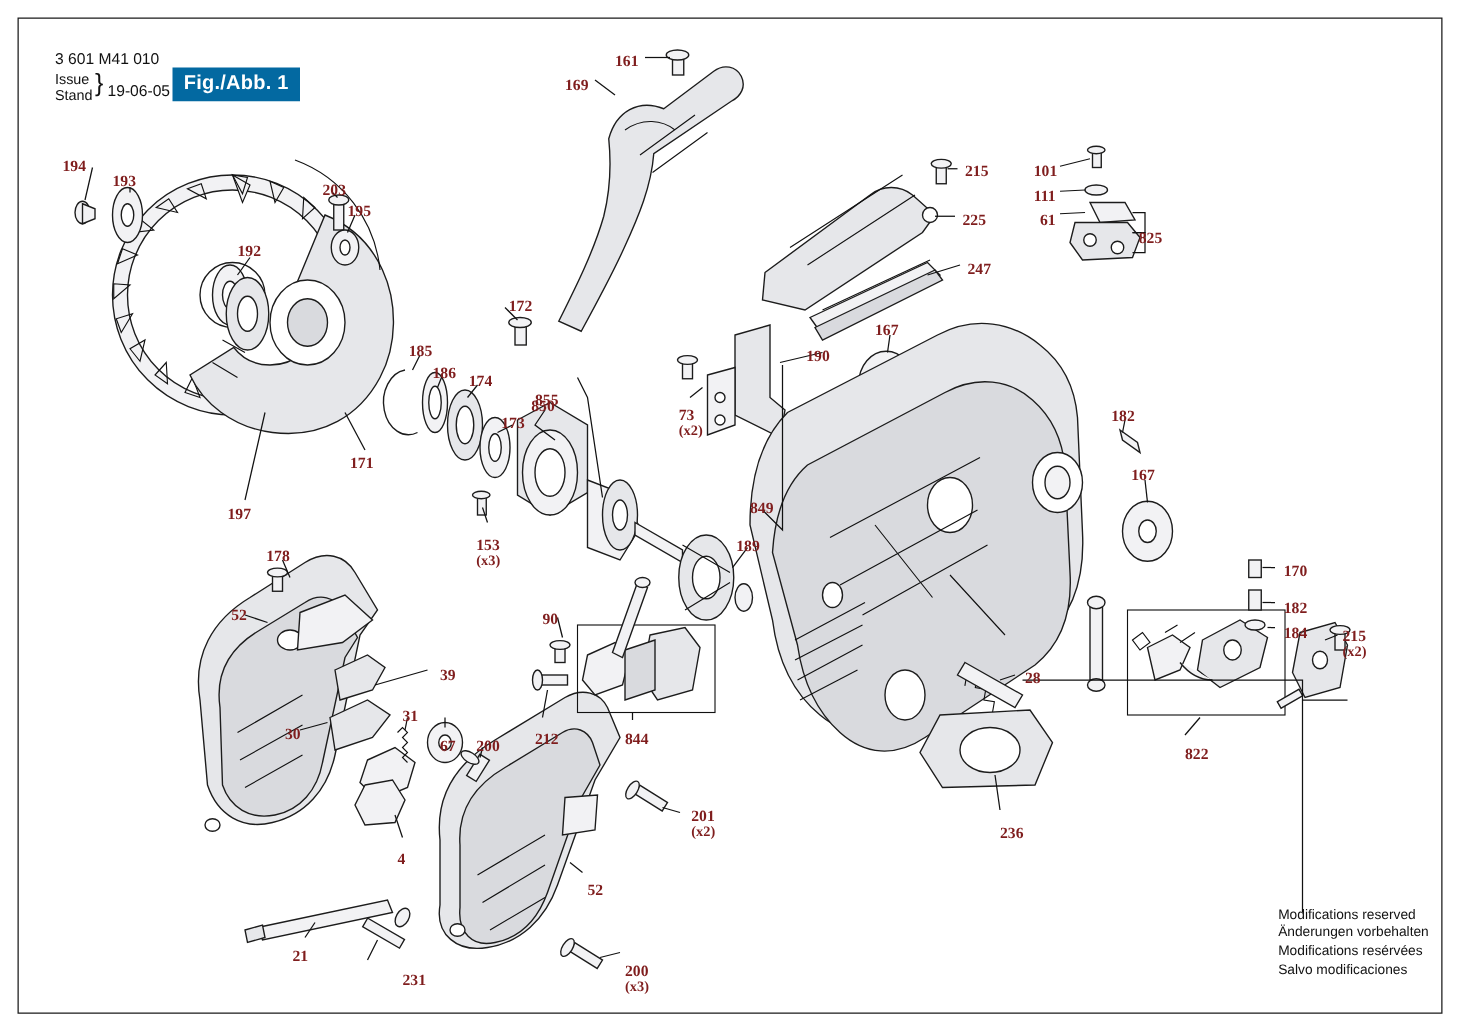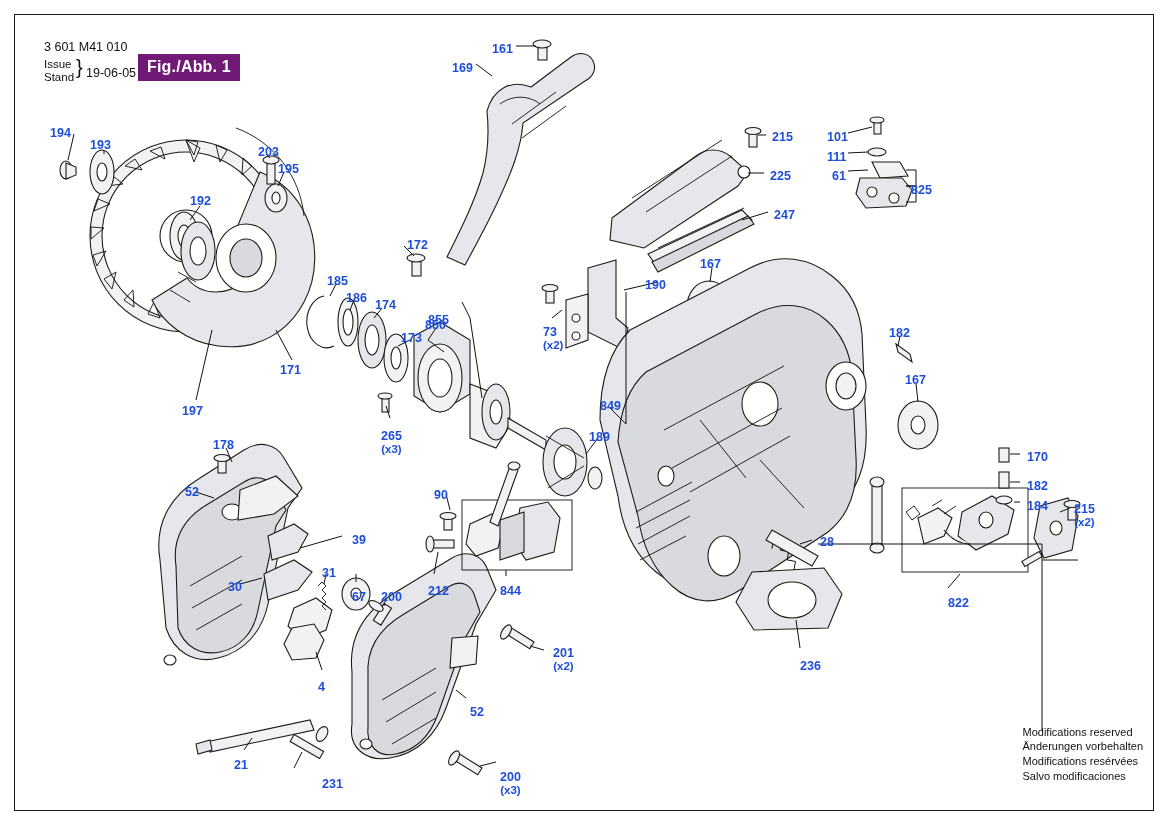--- a/index.html
+++ b/index.html
@@ -4,23 +4,23 @@
 <style>
   html,body{margin:0;padding:0;background:#ffffff;}
   body{width:1169px;height:826px;position:relative;font-family:"Liberation Sans",sans-serif;overflow:hidden;}
   #sheet{position:absolute;left:0;top:0;width:1169px;height:826px;}
   .frame{position:absolute;left:14px;top:14px;width:1140px;height:797px;border:1px solid #1a1a1a;box-sizing:border-box;}
   .hdr{position:absolute;left:44px;top:40px;font-size:12.5px;color:#111;line-height:1.25;}
   .issue-block{position:absolute;left:44px;top:58px;font-size:11.5px;color:#111;line-height:1.1;}
   .issue-block .row{display:block;}
   .brace{position:absolute;left:76px;top:57px;font-size:20px;color:#111;line-height:1;}
   .date{position:absolute;left:86px;top:66px;font-size:12.5px;color:#111;}
-  .figtag{position:absolute;left:138px;top:54px;background:#701a75;color:#fff;font-size:16px;font-weight:bold;padding:4px 9px 5px 9px;letter-spacing:.2px;}
+  .figtag{position:absolute;left:138px;top:54px;background:#0369a1;color:#fff;font-size:16px;font-weight:bold;padding:4px 9px 5px 9px;letter-spacing:.2px;}
   .note{position:absolute;right:26px;bottom:42px;font-size:11px;color:#111;line-height:1.35;text-align:left;}
-  .lbl{position:absolute;font-size:12.5px;font-weight:bold;color:#1d4ed8;white-space:pre;line-height:1.12;}
+  .lbl{position:absolute;font-size:12.5px;font-weight:bold;color:#7f1d1d;white-space:pre;line-height:1.12;font-family:Liberation Serif, serif;}
   .lbl .sub{display:block;font-size:11.5px;font-weight:bold;text-align:center;}
   svg#art{position:absolute;left:0;top:0;width:1169px;height:826px;}
   .ln{fill:none;stroke:#111;stroke-width:1;}
   .thin{fill:none;stroke:#111;stroke-width:.9;}
   .part{fill:#f2f2f4;stroke:#1c1c1c;stroke-width:1.1;}
   .part2{fill:#e6e7ea;stroke:#1c1c1c;stroke-width:1.1;}
   .part3{fill:#d9dade;stroke:#1c1c1c;stroke-width:1.1;}
   .white{fill:#ffffff;stroke:#1c1c1c;stroke-width:1.1;}
 </style>
 </head>
@@ -401,21 +401,21 @@
       <div class="lbl" style="left: 346px; top: 291px;"><span>186</span></div>
       <div class="lbl" style="left: 375px; top: 298px;"><span>174</span></div>
       <div class="lbl" style="left: 428px; top: 293px; margin-top: 20px;"><span>855</span></div>
       <div class="lbl" style="left: 425px; top: 318px;"><span>850</span></div>
       <div class="lbl" style="left: 401px; top: 331px;"><span>173</span></div>
       <div class="lbl" style="left: 543px; top: 325px;"><span>73</span><span class="sub">(x2)</span></div>
       <div class="lbl" style="left: 889px; top: 326px;"><span>182</span></div>
       <div class="lbl" style="left: 280px; top: 363px;"><span>171</span></div>
       <div class="lbl" style="left: 905px; top: 373px;"><span>167</span></div>
       <div class="lbl" style="left: 182px; top: 404px;"><span>197</span></div>
-      <div class="lbl" style="left: 381px; top: 429px;"><span>265</span><span class="sub">(x3)</span></div>
+      <div class="lbl" style="left: 381px; top: 429px;"><span>153</span><span class="sub">(x3)</span></div>
       <div class="lbl" style="left: 600px; top: 399px;"><span>849</span></div>
       <div class="lbl" style="left: 589px; top: 430px;"><span>189</span></div>
       <div class="lbl" style="left: 213px; top: 438px;"><span>178</span></div>
       <div class="lbl" style="left: 1027px; top: 450px;"><span>170</span></div>
       <div class="lbl" style="left: 1027px; top: 479px;"><span>182</span></div>
       <div class="lbl" style="left: 1027px; top: 499px;"><span>184</span></div>
       <div class="lbl" style="left: 1074px; top: 502px;"><span>215</span><span class="sub">(x2)</span></div>
       <div class="lbl" style="left: 434px; top: 488px;"><span>90</span></div>
       <div class="lbl" style="left: 185px; top: 485px;"><span>52</span></div>
       <div class="lbl" style="left: 352px; top: 533px;"><span>39</span></div>

